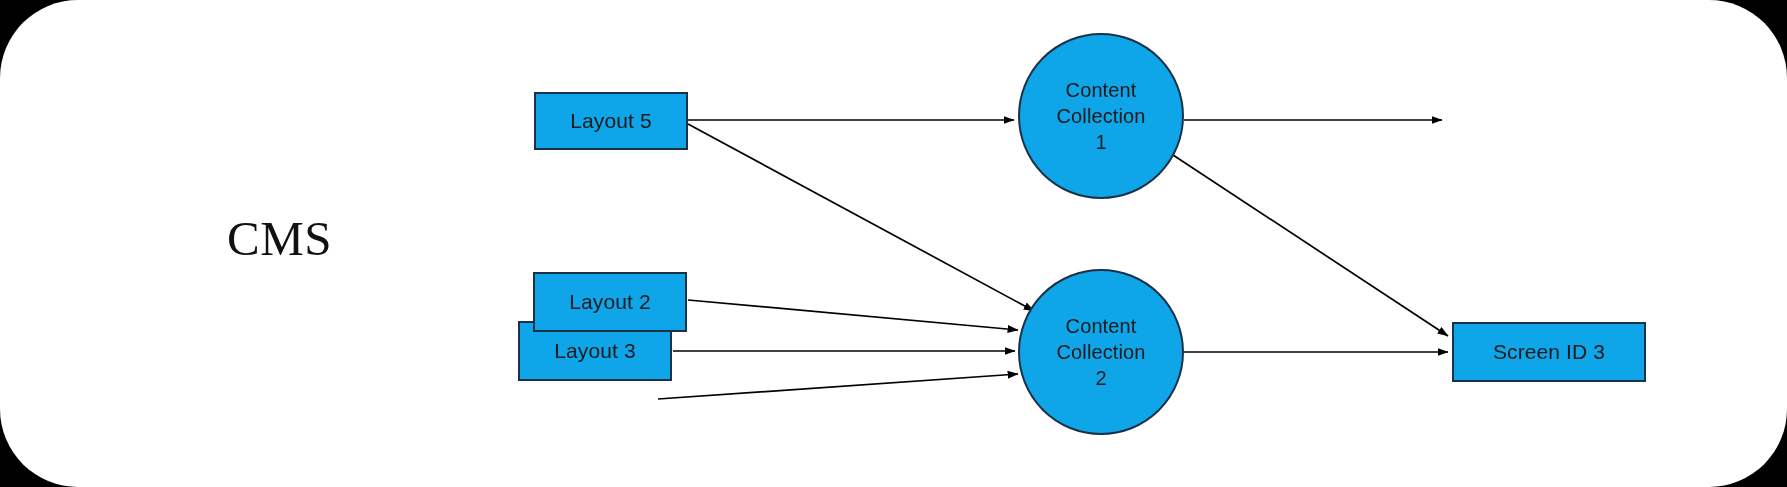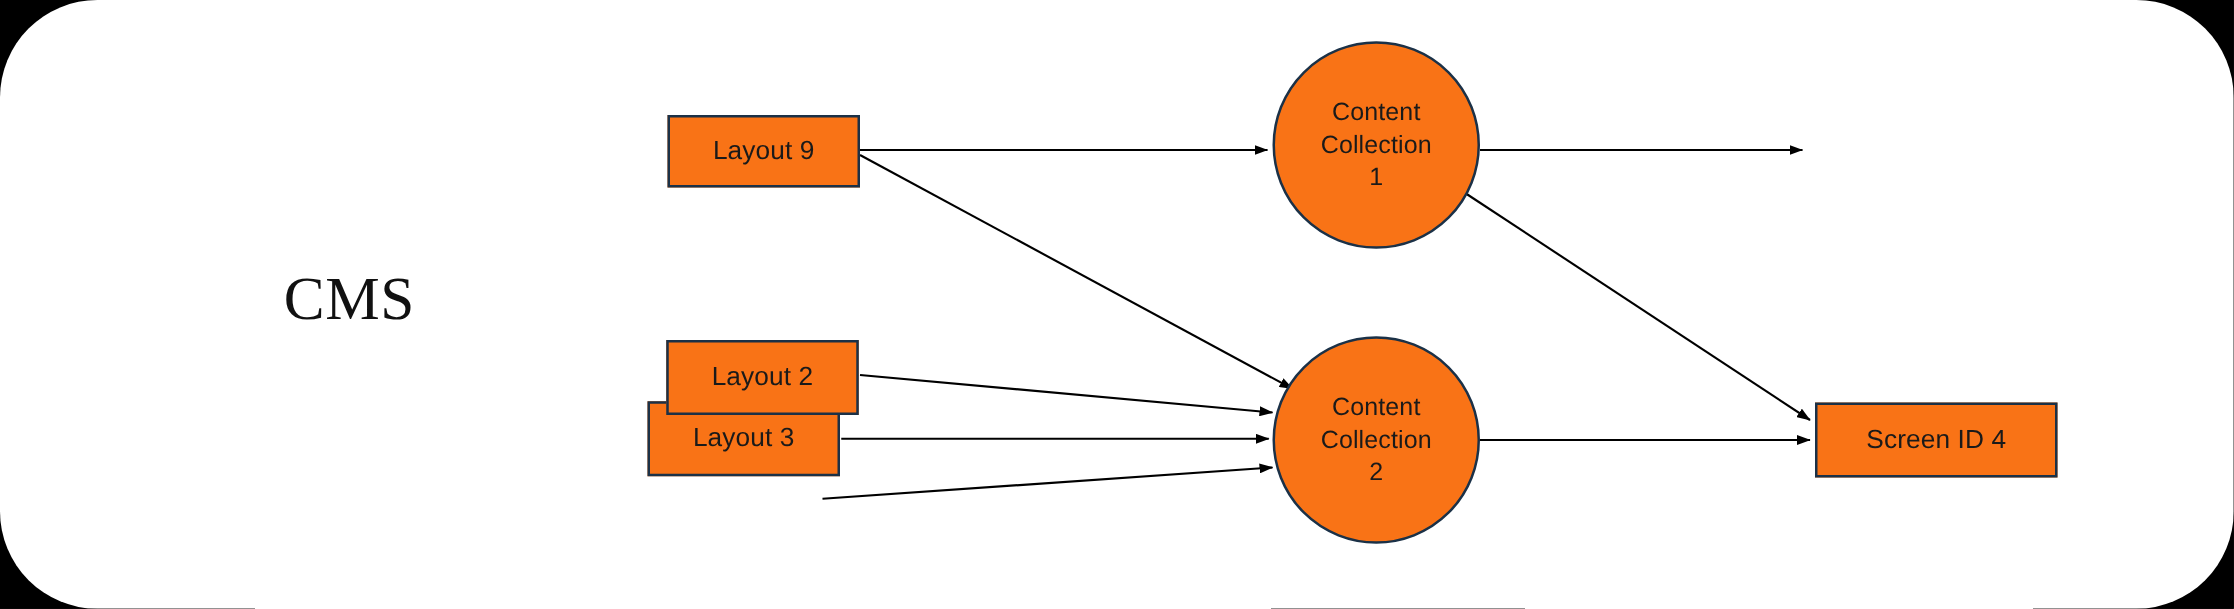--- a/index.html
+++ b/index.html
@@ -41,21 +41,21 @@
     pointer-events: none;
   }
 
   .node {
     position: absolute;
     box-sizing: border-box;
     display: flex;
     align-items: center;
     justify-content: center;
     text-align: center;
-    background: #f97316;
+    background: #0ea5e9;
     border: 2.5px solid #1b3147;
     color: #1a1a1a;
     font-size: 21px;
     line-height: 1.18;
     letter-spacing: 0.1px;
     white-space: pre-line;
   }
 
   .node.circle {
     border-radius: 50%;
@@ -110,32 +110,32 @@
 
       <line x1="1184" y1="120" x2="1442" y2="120" stroke="#000000" stroke-width="1.7" marker-end="url(#arrowhead)"></line>
 
       <line x1="1173" y1="155" x2="1448" y2="336" stroke="#000000" stroke-width="1.7" marker-end="url(#arrowhead)"></line>
 
       <line x1="1184" y1="352" x2="1448" y2="352" stroke="#000000" stroke-width="1.7" marker-end="url(#arrowhead)"></line>
     </svg>
 
     <div class="cms-title" id="cms-title">CMS</div>
 
-    <div class="node" id="node-layout-1">Layout 9</div>
+    <div class="node" id="node-layout-1">Layout 5</div>
 
     <div class="node" id="node-layout-2">Layout 2</div>
 
     <div class="node" id="node-layout-3">Layout 3</div>
 
 
     <div class="node circle" id="node-collection-1">Content
 Collection
 1</div>
 
     <div class="node circle" id="node-collection-2">Content
 Collection
 2</div>
 
 
-    <div class="node" id="node-screen-2">Screen ID 4</div>
+    <div class="node" id="node-screen-2">Screen ID 3</div>
 
   </div>
 </div>
 
 </body></html>

